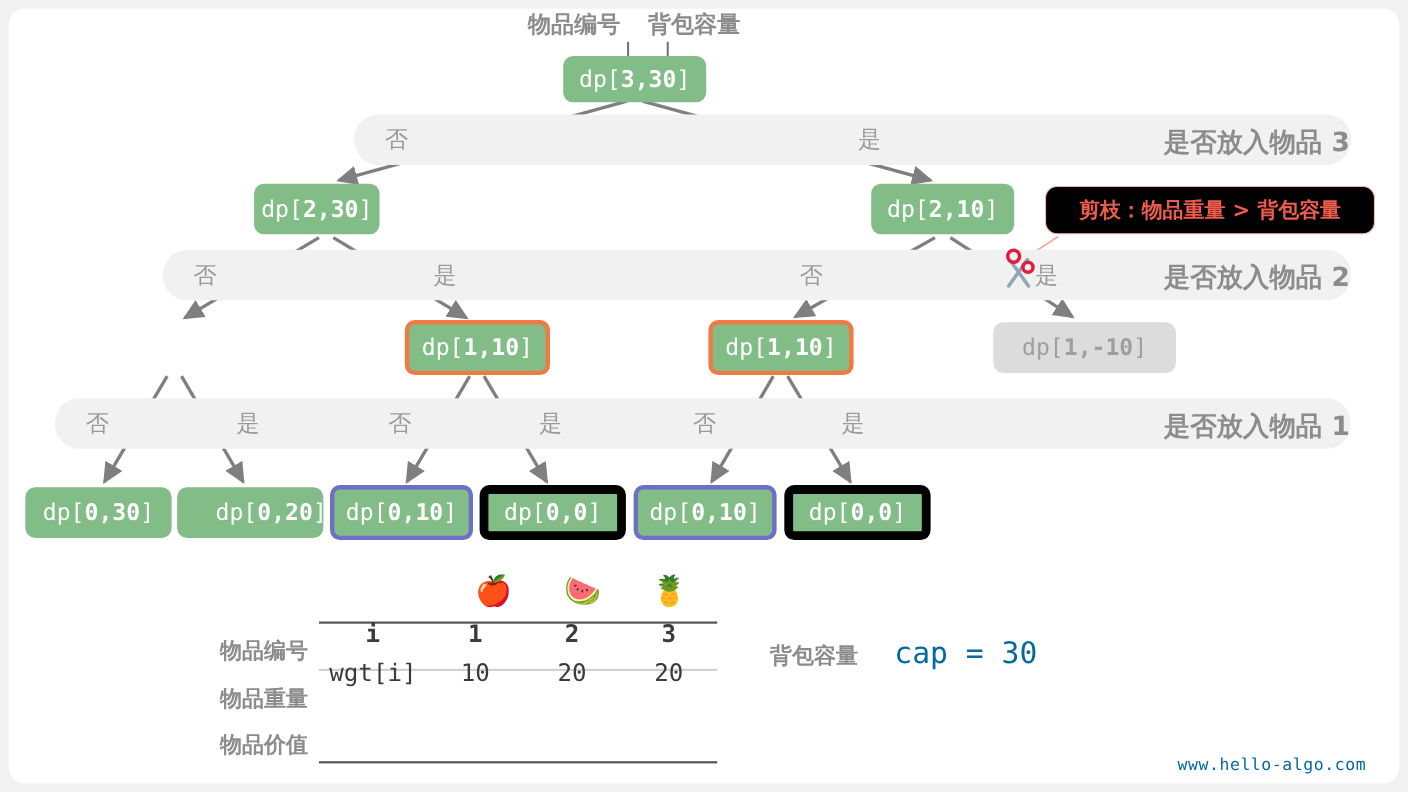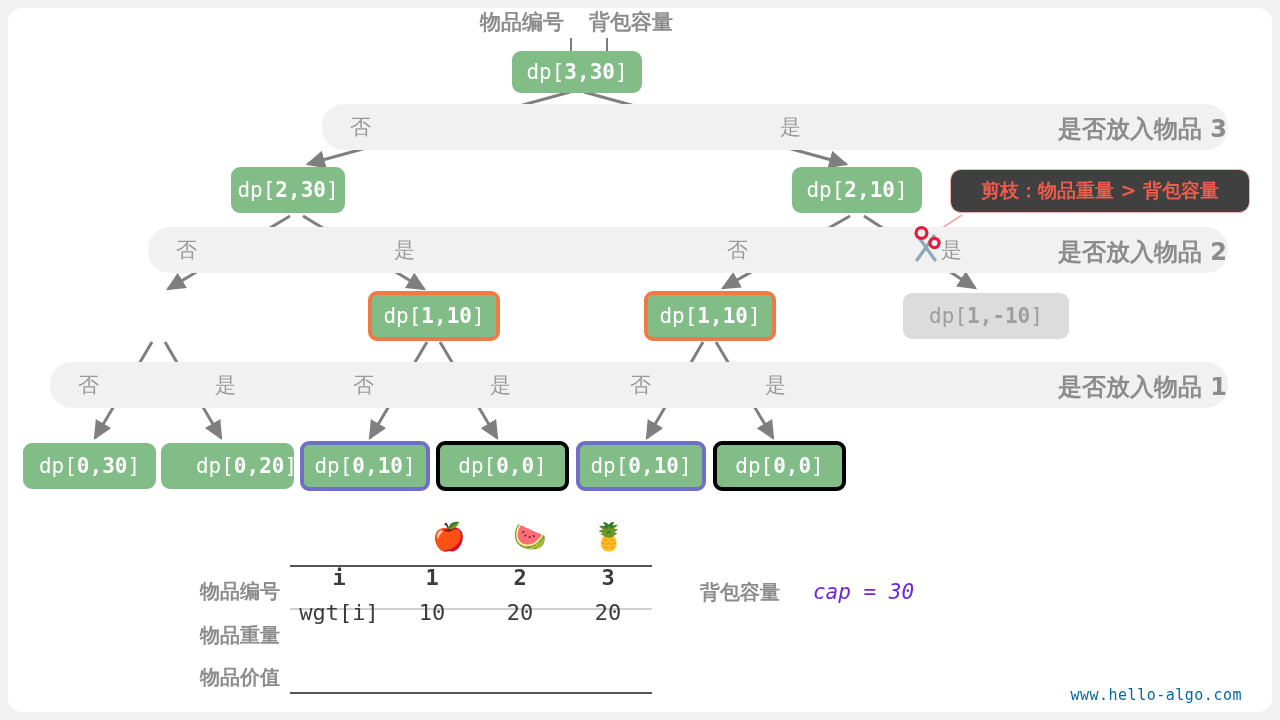--- a/index.html
+++ b/index.html
@@ -52,38 +52,38 @@
     font-family:"DejaVu Sans Mono","Liberation Mono",monospace;
     font-size:21px;
     display:flex;align-items:center;justify-content:center;
     letter-spacing:0px;
     white-space:nowrap;
   }
   .node b{font-weight:bold;}
   .node.dim{background:#dcdcdc;color:#9e9e9e;}
   .node.ob{border:4px solid #ef7a45;}
   .node.pb{border:4px solid #6f6fc8;}
-  .node.cb{border:4px solid #000000;}
+  .node.cb{border:8px solid #000000;}
 
   
   .toplbl{
     position:absolute;
     color:#8c8c8c;
     font-size:21px;
     font-weight:bold;
     font-family:"DejaVu Sans",sans-serif;
     line-height:1;
     white-space:nowrap;
   }
 
   
   .prune{
     position:absolute;
     box-sizing:border-box;
-    background:#404040;
+    background:#000000;
     border:1.5px solid #f3b5ae;
     border-radius:11px;
     color:#ef5b4c;
     font-size:19px;
     font-weight:bold;
     font-family:"DejaVu Sans",sans-serif;
     display:flex;align-items:center;justify-content:center;
     white-space:nowrap;
   }
 
@@ -105,21 +105,21 @@
   .hrule{position:absolute;background:#555;height:2px;}
   .hrule.light{background:#d0d0d0;height:1.5px;}
   .fruit{position:absolute;font-size:27px;line-height:1;}
   .capnote{
     position:absolute;
     color:#8c8c8c;font-size:20px;font-weight:bold;
     font-family:"DejaVu Sans",sans-serif;white-space:nowrap;
   }
   .capval{
     font-family:"DejaVu Sans Mono","Liberation Mono",monospace;
-    font-weight:normal;color:#6d28d9;font-size:21px;font-style:italic;
+    font-weight:normal;color:#0369a1;font-size:27px;
   }
   .wm{
     position:absolute;right:38px;bottom:16px;
     color:#0369a1;font-size:15px;
     font-family:"DejaVu Sans Mono","Liberation Mono",monospace;
     letter-spacing:.5px;
   }
 </style>
 </head>
 <body>

